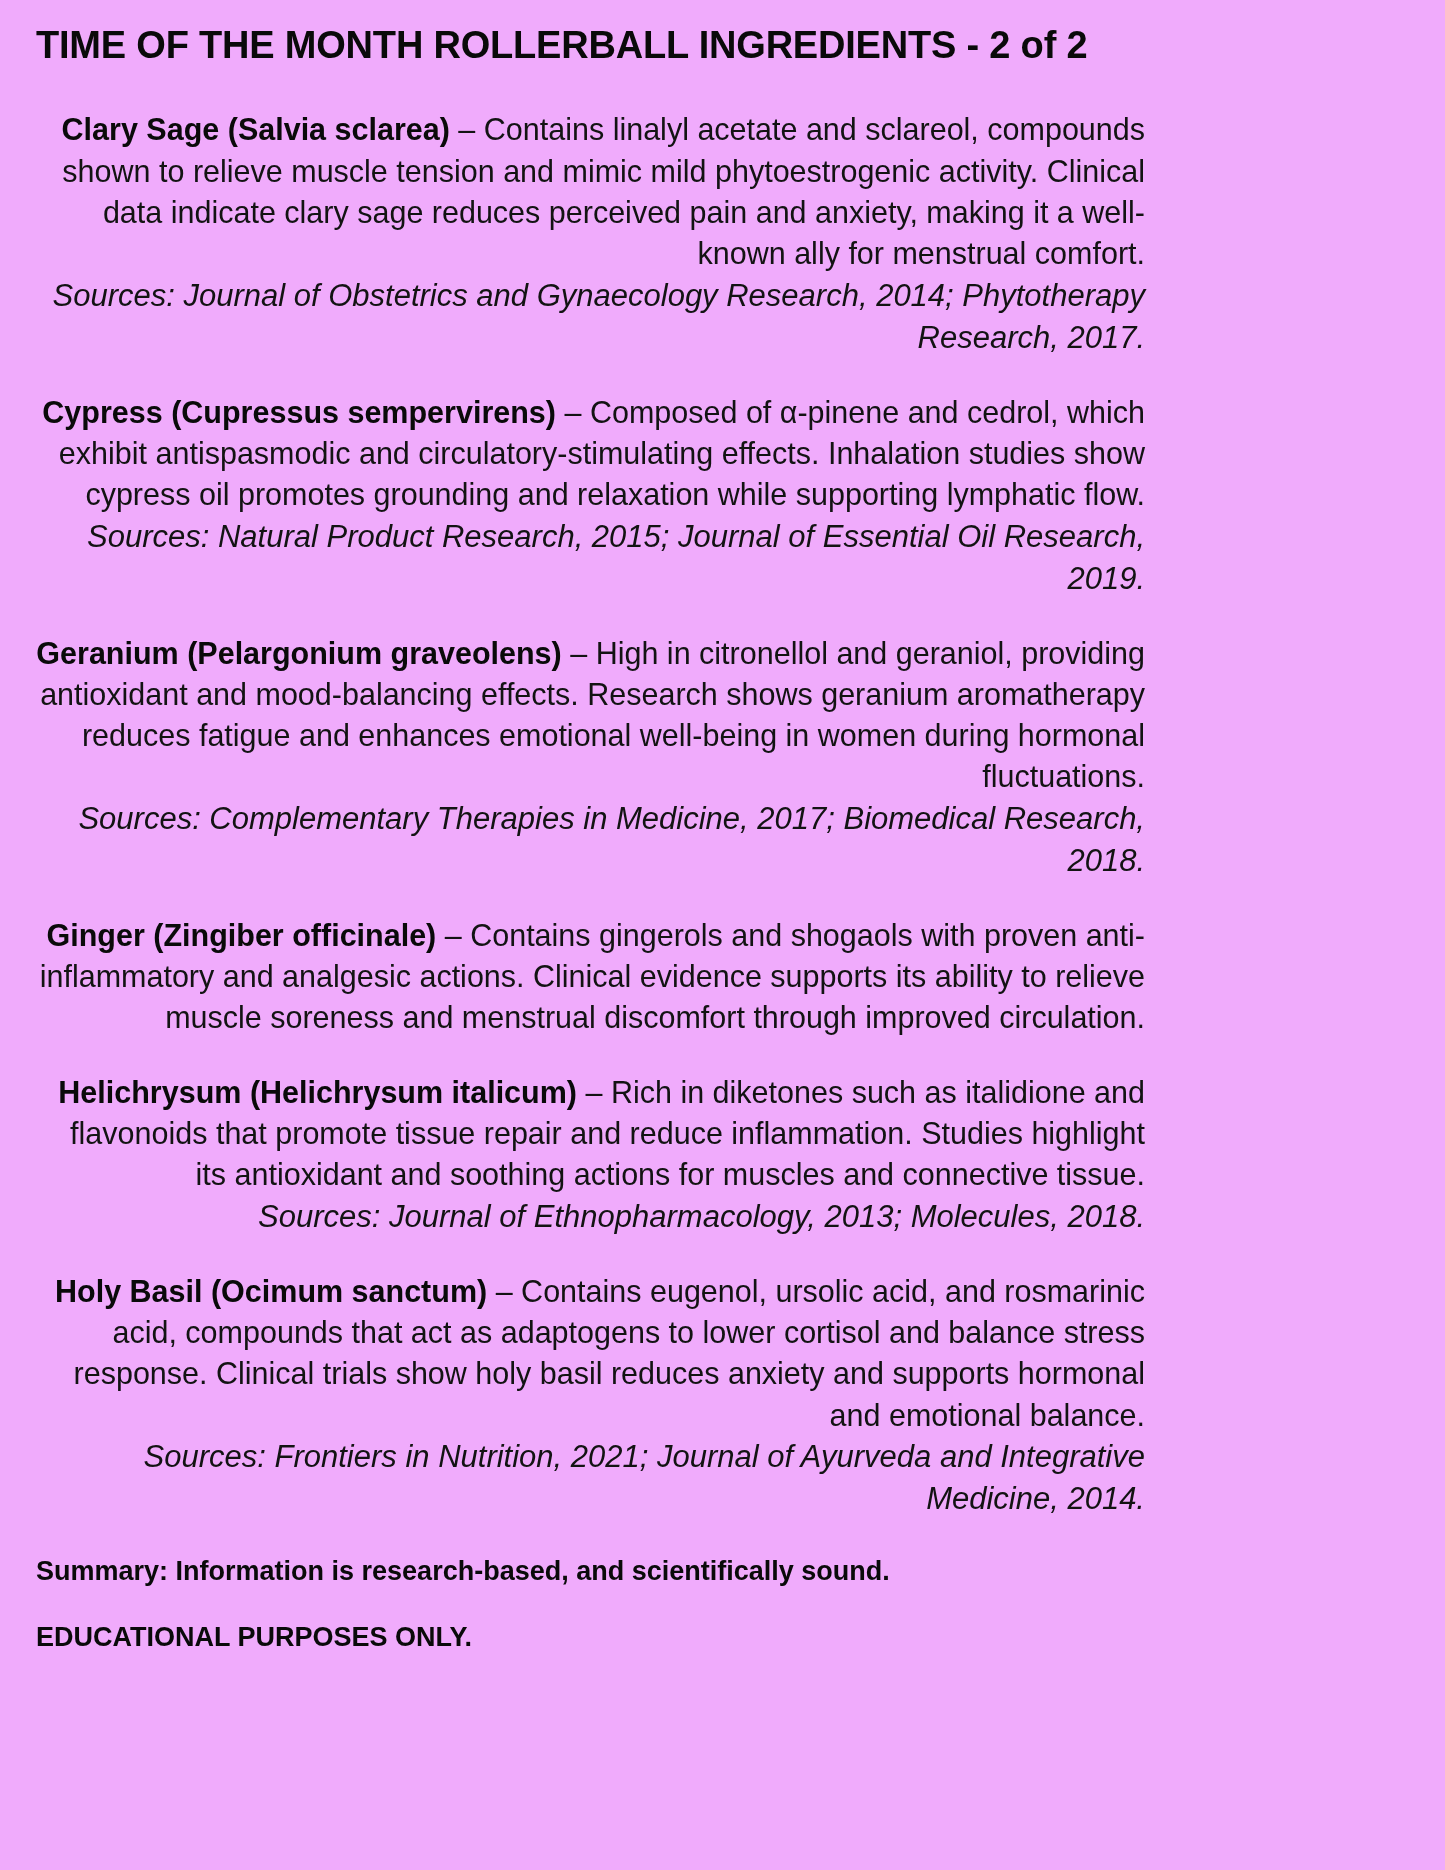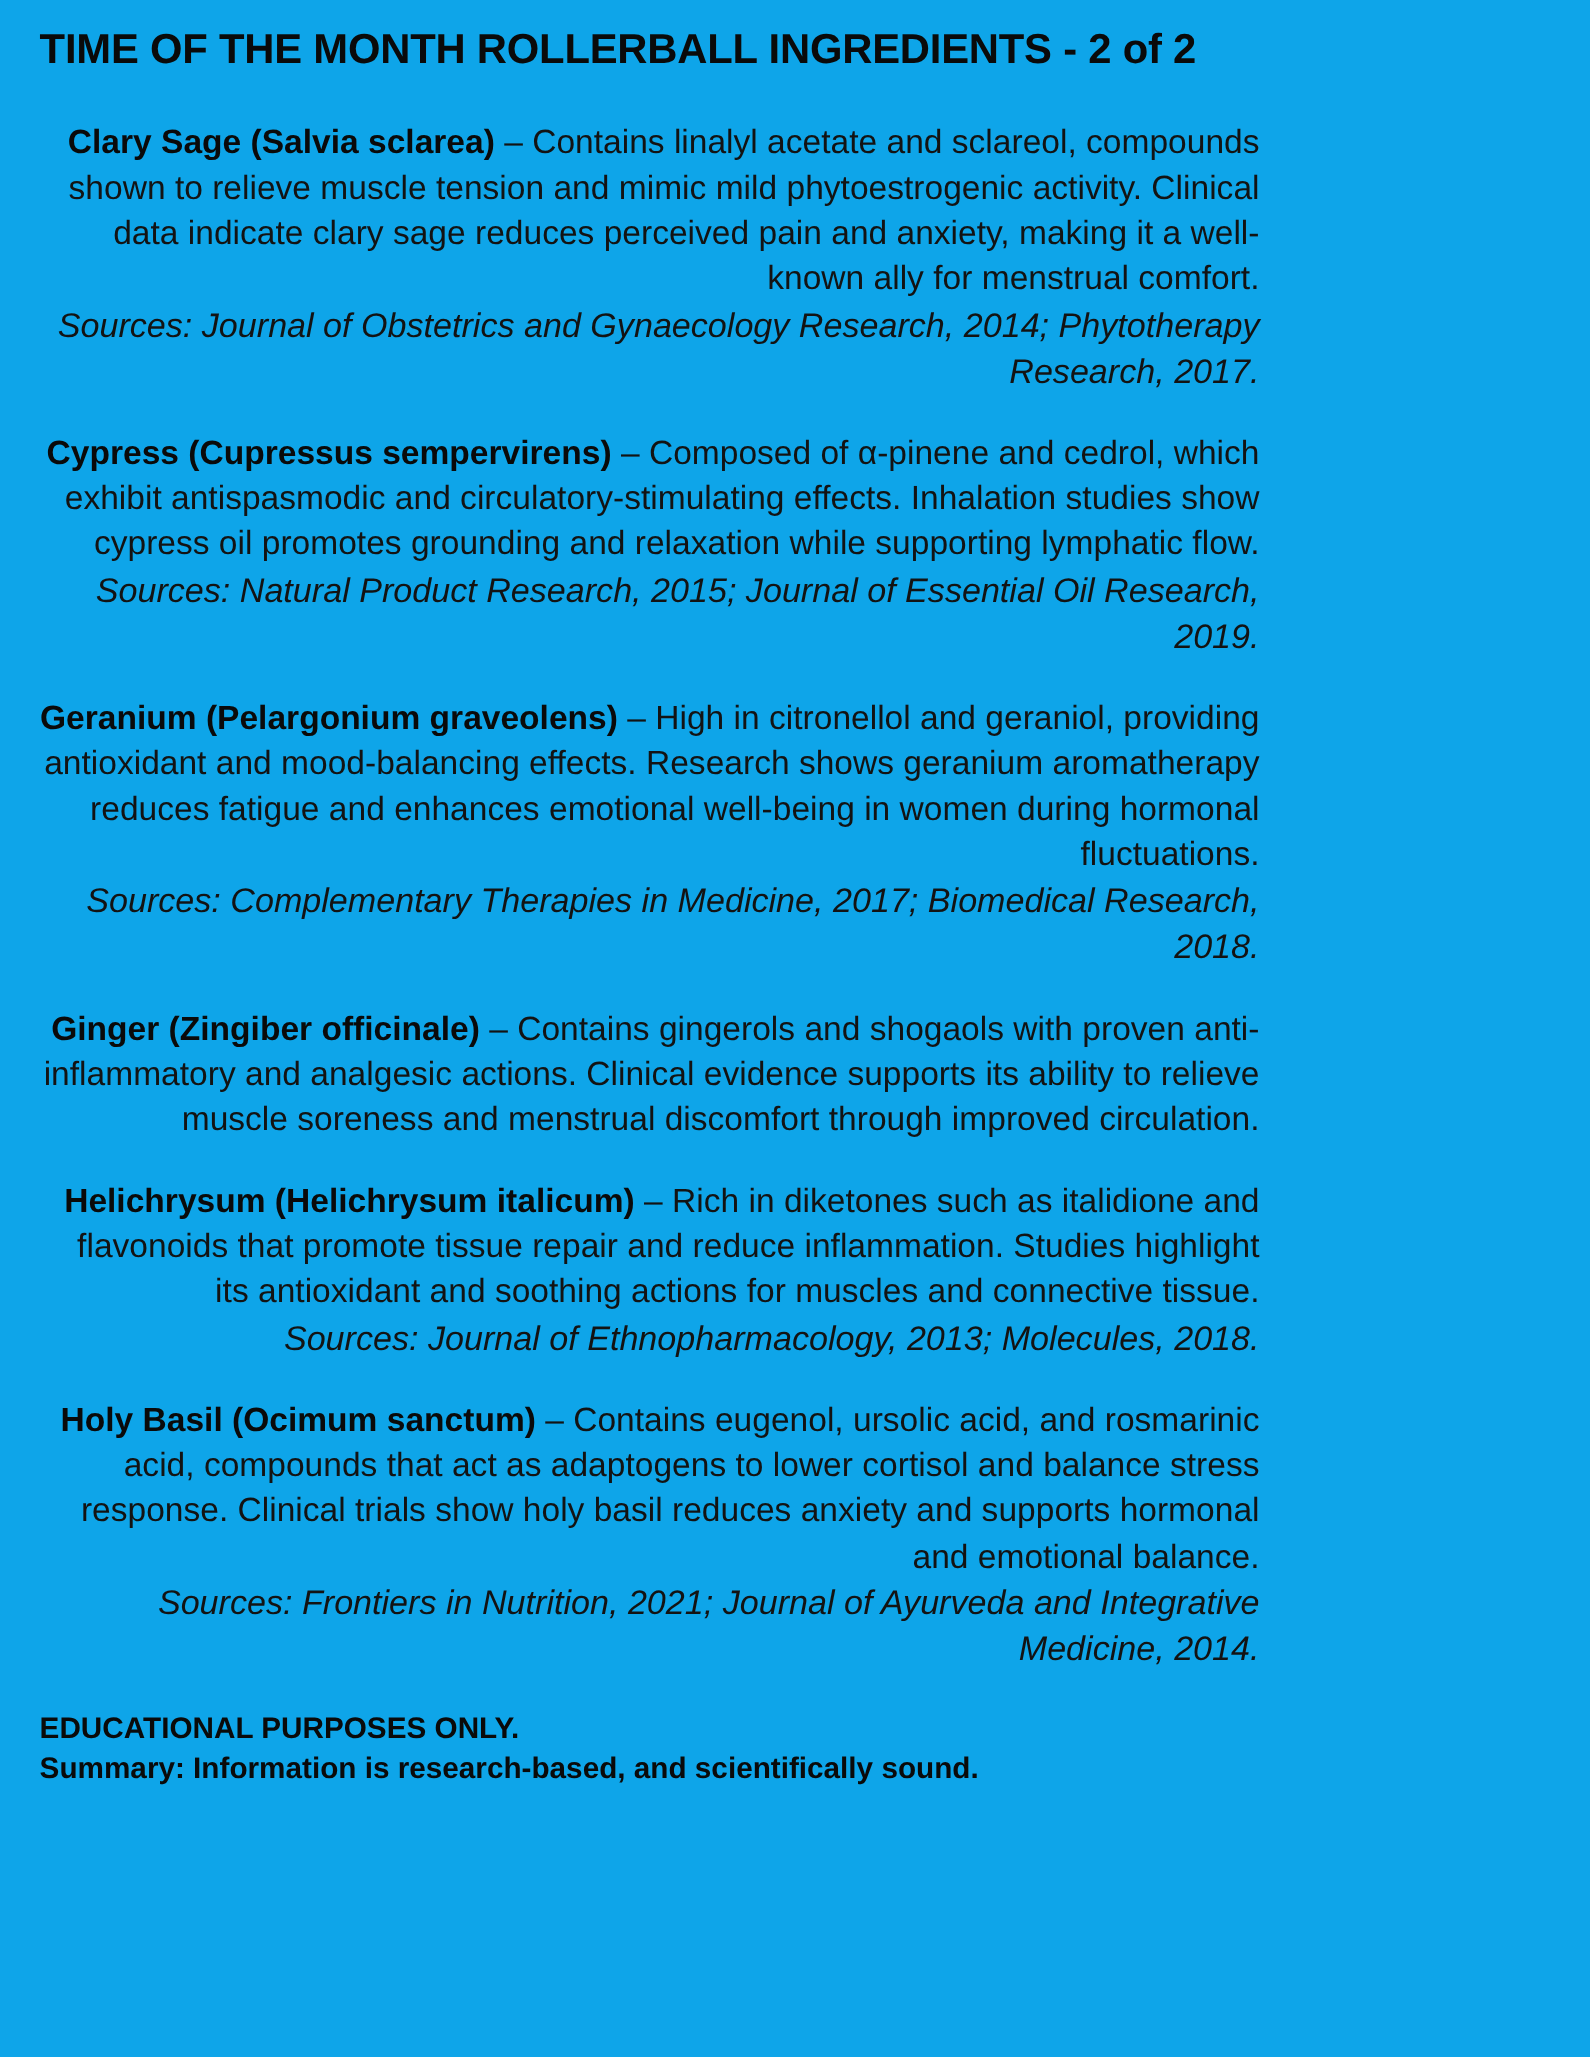--- a/index.html
+++ b/index.html
@@ -15,21 +15,21 @@
     color: #0d0d0d;
     -webkit-font-smoothing: antialiased;
     overflow: hidden;
   }
 
   .page {
     box-sizing: border-box;
     width: 1445px;
     min-height: 1870px;
     padding: 24px 300px 25px 36px;
-    background: #0ea5e9;
+    background: #f0abfc;
   }
 
   .doc-title {
     font-size: 38px;
     font-weight: 700;
     letter-spacing: -0.2px;
     line-height: 1.14;
     margin: 0 0 42px 0;
     color: #0a0a0a;
     white-space: nowrap;
@@ -112,17 +112,17 @@
     </div>
 
     <div class="entry">
       <p class="entry-body"><span class="entry-name">Holy Basil (Ocimum sanctum)</span><span> – </span><span>Contains eugenol, ursolic acid, and rosmarinic acid, compounds that act as adaptogens to lower cortisol and balance stress response. Clinical trials show holy basil reduces anxiety and supports hormonal and emotional balance.</span></p>
       <p class="entry-sources">Sources: Frontiers in Nutrition, 2021; Journal of Ayurveda and Integrative Medicine, 2014.</p>
     </div>
 
   </div>
 
   <div class="summary-block">
+    <p class="closing">Summary: Information is research-based, and scientifically sound.</p>
     <p class="closing last">EDUCATIONAL PURPOSES ONLY.</p>
-    <p class="closing">Summary: Information is research-based, and scientifically sound.</p>
   </div>
 
 </div>
 
 </body></html>

